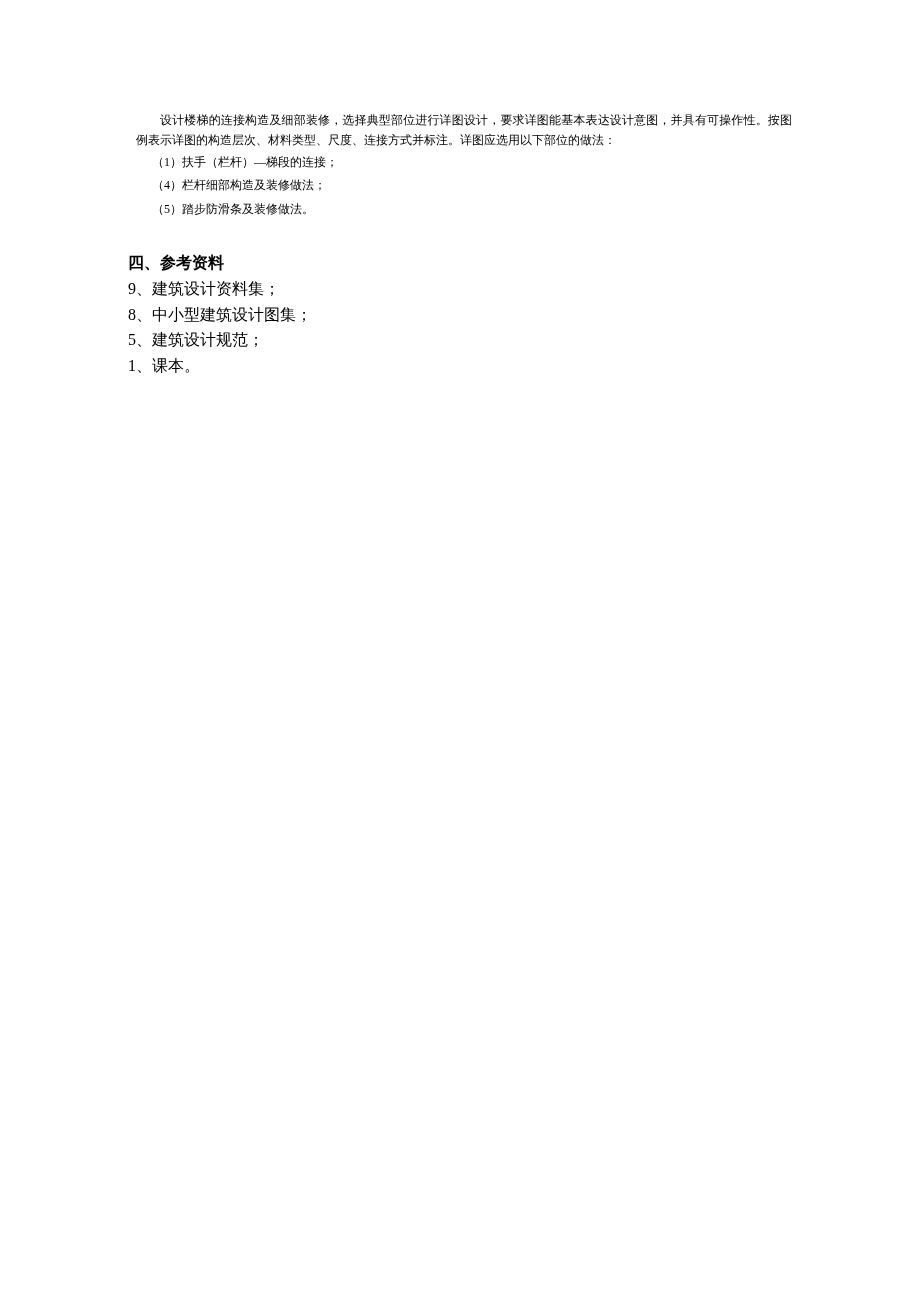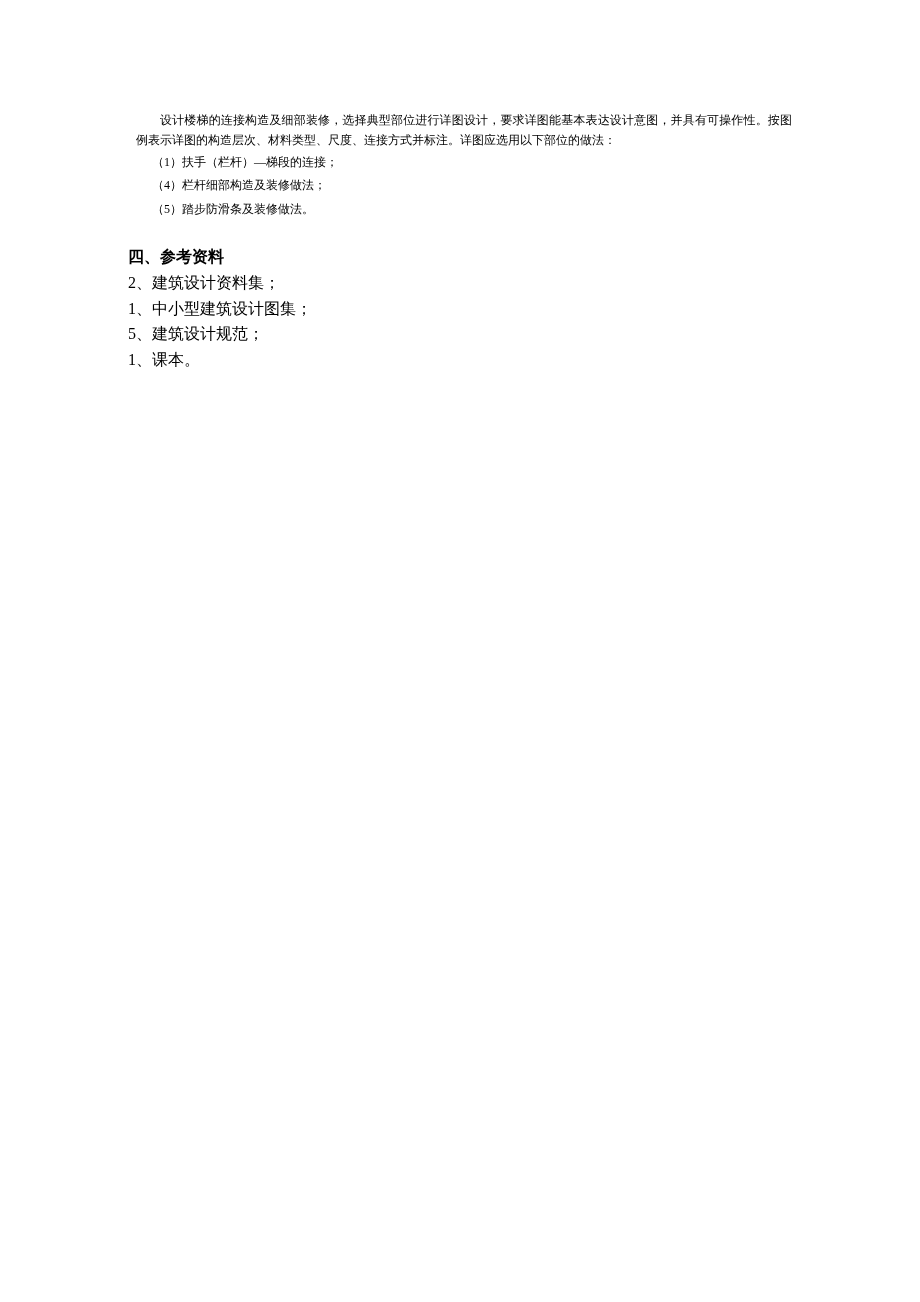--- a/index.html
+++ b/index.html
@@ -23,35 +23,35 @@
       margin-left: 8px;
     }
     .list-item {
       font-size: 12px;
       line-height: 1.95;
       text-indent: 2em;
     }
     .section-header {
       font-size: 16px;
       font-weight: bold;
-      margin-top: 22px;
+      margin-top: 28px;
       line-height: 1.7;
     }
     .ref-item {
       font-size: 16px;
       line-height: 1.6;
     }
   </style>
 </head>
 <body>
 
 <p class="paragraph">设计楼梯的连接构造及细部装修，选择典型部位进行详图设计，要求详图能基本表达设计意图，并具有可操作性。按图例表示详图的构造层次、材料类型、尺度、连接方式并标注。详图应选用以下部位的做法：</p>
 
 <p class="list-item">（1）扶手（栏杆）—梯段的连接；</p>
 <p class="list-item">（4）栏杆细部构造及装修做法；</p>
 <p class="list-item">（5）踏步防滑条及装修做法。</p>
 
 <p class="section-header">四、参考资料</p>
 
-<p class="ref-item">2、建筑设计资料集；</p>
-<p class="ref-item">1、中小型建筑设计图集；</p>
+<p class="ref-item">9、建筑设计资料集；</p>
+<p class="ref-item">8、中小型建筑设计图集；</p>
 <p class="ref-item">5、建筑设计规范；</p>
 <p class="ref-item">1、课本。</p>
 
 </body></html>

